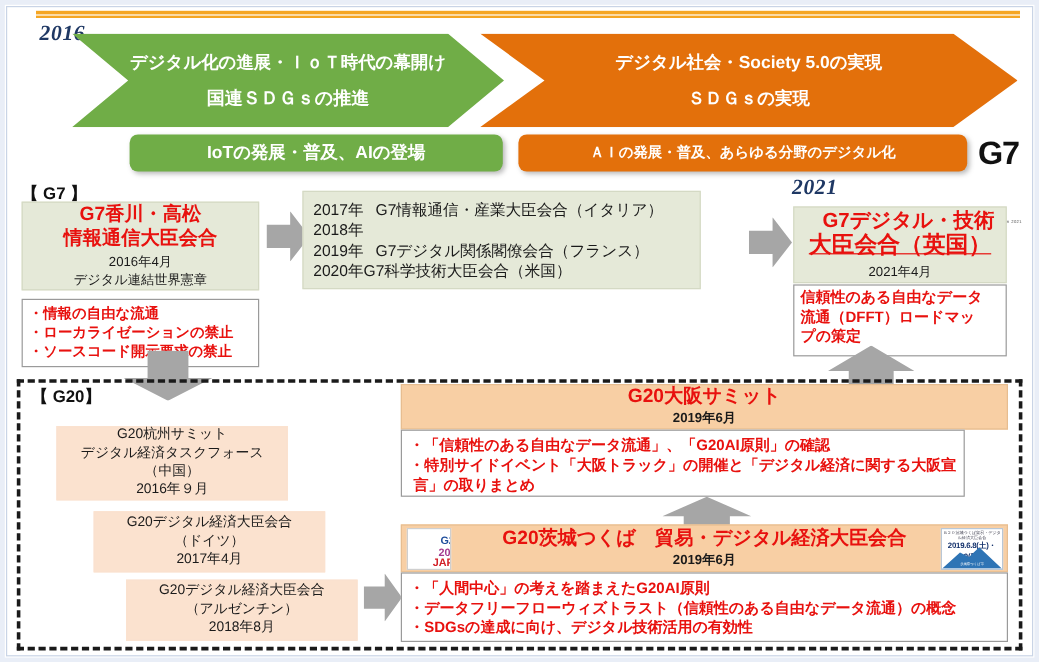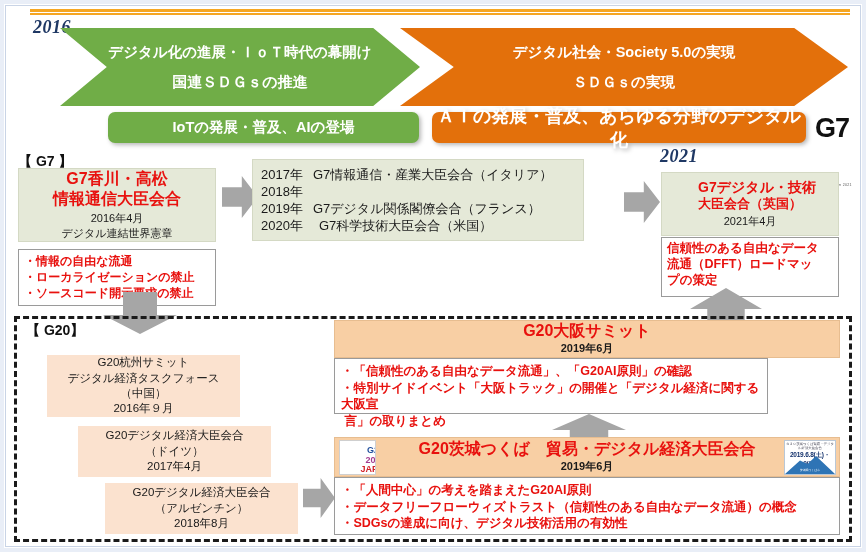--- a/index.html
+++ b/index.html
@@ -175,21 +175,21 @@
     <span class="line" style="font-size:15px;">国連ＳＤＧｓの推進</span>
   </div>
 
   <div class="chev chev-orange" style="left:400px;top:28px;width:448px;height:78px;">
     <span class="line" style="font-size:14.5px;margin-bottom:11px;">デジタル社会・Society 5.0の実現</span>
     <span class="line" style="font-size:14.5px;">ＳＤＧｓの実現</span>
   </div>
 
   <div class="pill pill-green" style="left:108px;top:112px;width:311px;height:31px;font-size:14.5px;">IoTの発展・普及、AIの登場</div>
 
-  <div class="pill pill-orange" style="left:432px;top:112px;width:374px;height:31px;font-size:18px;">ＡＩの発展・普及、あらゆる分野のデジタル化</div>
+  <div class="pill pill-orange" style="left:432px;top:112px;width:374px;height:31px;font-size:12px;">ＡＩの発展・普及、あらゆる分野のデジタル化</div>
 
   <div class="logo" id="g7-logo" style="left:808px;top:115px;width:48px;height:48px;display:flex;flex-direction:column;align-items:center;justify-content:flex-start;">
     <div class="g7-text">G7</div>
     <div class="g7-sub">United Kingdom 2021</div>
     <div class="wave"></div>
     <div class="wave"></div>
     <div class="wave"></div>
   </div>
 
   <div class="sect-label" style="left:18px;top:153px;">【 G7 】</div>
@@ -216,31 +216,31 @@
       <span>2017年</span>
       <span>G7情報通信・産業大臣会合（イタリア）</span>
     </div>
     <div style="display:flex;gap:10px;font-size:13px;color:#1a1a1a;line-height:1.32;">
       <span>2018年</span>
     </div>
     <div style="display:flex;gap:10px;font-size:13px;color:#1a1a1a;line-height:1.32;">
       <span>2019年</span>
       <span>G7デジタル関係閣僚会合（フランス）</span>
     </div>
-    <div style="display:flex;gap:16px;font-size:13px;color:#1a1a1a;line-height:1.32;">
+    <div style="display:flex;gap:0;font-size:13px;color:#1a1a1a;line-height:1.32;">
       <span>2020年</span>
       <span>G7科学技術大臣会合（米国）</span>
     </div>
   </div>
 
   <div class="arrow arrow-right" style="left:624px;top:181px;width:36px;height:42px;"></div>
 
   <div class="box box-olive" style="left:661px;top:172px;width:178px;height:64px;">
-    <div class="red-head" style="font-size:14px;line-height:1.2;margin-left:14px;">G7デジタル・技術</div>
-    <div class="red-head" style="font-size:13px;line-height:1.2;">大臣会合（英国）</div>
+    <div class="red-head" style="font-size:17px;line-height:1.2;margin-left:14px;">G7デジタル・技術</div>
+    <div class="red-head" style="font-size:19px;line-height:1.2;text-decoration:underline;">大臣会合（英国）</div>
     <div class="blk" style="font-size:11px;margin-top:2px;">2021年4月</div>
   </div>
 
   <div class="box box-white" style="left:661px;top:237px;width:178px;height:60px;padding:3px 5px;">
     <div class="bullets" style="font-size:12.5px;line-height:1.26;">
       <div>信頼性のある自由なデータ</div>
       <div>流通（DFFT）ロードマッ</div>
       <div>プの策定</div>
     </div>
   </div>
@@ -272,21 +272,21 @@
     <div style="font-size:11.5px;color:#1a1a1a;line-height:1.34;">2018年8月</div>
   </div>
 
   <div class="arrow arrow-right" style="left:303px;top:478px;width:32px;height:40px;"></div>
 
   <div class="box box-peach-head" style="left:334px;top:320px;width:506px;height:38px;">
     <div class="red-head" style="font-size:16px;line-height:1.15;">G20大阪サミット</div>
     <div style="font-size:11px;color:#1a1a1a;font-weight:bold;">2019年6月</div>
   </div>
 
-  <div class="box box-white" style="left:334px;top:358px;width:434px;height:56px;padding:4px 6px;">
+  <div class="box box-white" style="left:334px;top:358px;width:470px;height:56px;padding:4px 6px;">
     <div class="bullets" style="font-size:12.5px;">
       <div>・「信頼性のある自由なデータ流通」、「G20AI原則」の確認</div>
       <div>・特別サイドイベント「大阪トラック」の開催と「デジタル経済に関する大阪宣
  言」の取りまとめ</div>
     </div>
   </div>
 
   <div class="arrow arrow-up-wide" style="left:552px;top:414px;width:74px;height:26px;"></div>
 
   <div class="box box-peach-head" style="left:334px;top:437px;width:506px;height:40px;position:absolute;">

